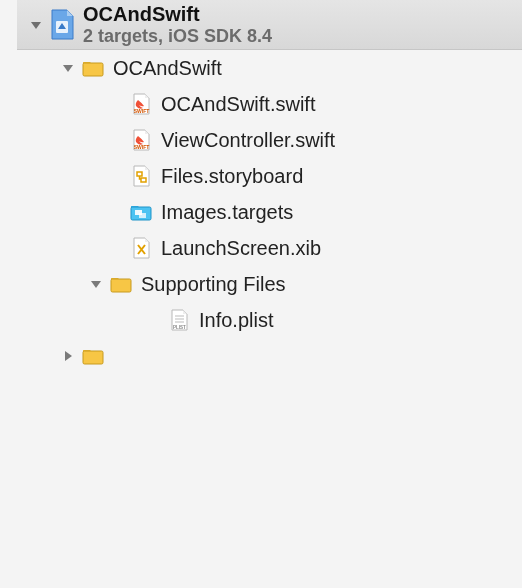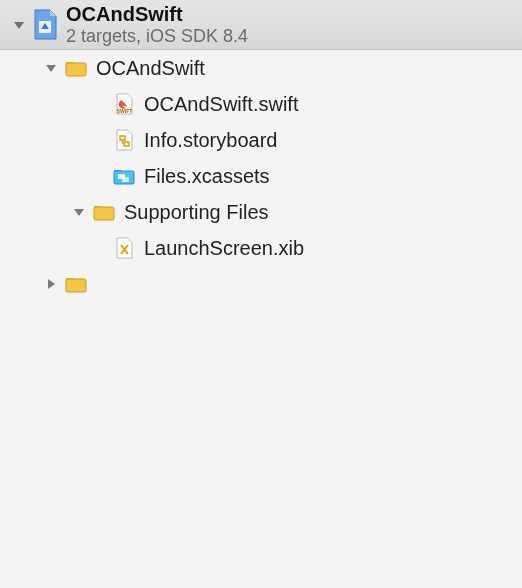--- a/index.html
+++ b/index.html
@@ -10,20 +10,21 @@
       background: #f4f4f4;
       color: #222;
     }
     .tree { user-select: none; }
     .row {
       display: flex;
       align-items: center;
       height: 36px;
       white-space: nowrap;
       padding-right: 8px;
+      margin-left: 17px;
     }
     .row.project {
       height: 50px;
       background: linear-gradient(#e5e5e5, #d8d8d8);
       border-bottom: 1px solid #c6c6c6;
     }
     .disclosure {
       width: 14px;
       height: 14px;
       display: inline-flex;
@@ -39,21 +40,21 @@
       height: 24px;
       margin-right: 8px;
       flex: 0 0 auto;
       display: inline-flex;
       align-items: center;
       justify-content: center;
     }
     .row.project .icon { width: 26px; height: 32px; }
     .label-stack { display: flex; flex-direction: column; line-height: 1.1; }
     .label-title { font-weight: 700; font-size: 20px; color: #111; }
-    .label-sub { font-size: 18px; color: #6b6b6b; font-weight: 400; margin-top: 2px; }
+    .label-sub { font-size: 18px; color: #6b6b6b; font-weight: 700; margin-top: 2px; }
     .row .label { font-size: 20px; color: #222; }
     .indent { display: inline-block; flex: 0 0 auto; }
     .i0 { width: 12px; }
     .i1 { width: 44px; }
     .i2 { width: 92px; }
     .i3 { width: 130px; }
     .folder-body { fill: #f7c645; stroke: #c79a1e; stroke-width: 1; }
     .folder-tab { fill: #e9b83a; }
     .xcassets-body { fill: #4cc3f2; stroke: #1e93c7; stroke-width: 1; }
     .xcassets-tab { fill: #3ab3e9; }
@@ -115,79 +116,107 @@
       <svg width="24" height="24" viewBox="0 0 24 24">
         <path class="doc-page" d="M5 2 H16 L20 6 V22 H5 Z"></path>
         <path d="M16 2 V6 H20 Z" fill="#eee"></path>
         <path class="swift-emblem" d="M9 8 q4 3 6 6 q-2 1 -5 -1 q2 3 4 3 q-4 2 -7 -2 q-1 -3 2 -6 z"></path>
         <text class="swift-text" x="12.5" y="21" text-anchor="middle">SWIFT</text>
       </svg>
     </span>
     <span class="label">OCAndSwift.swift</span>
   </div>
 
+  <div class="row">
+    <span class="indent i2"></span>
+    <span class="disclosure hidden"></span>
+    <span class="icon">
+      <svg width="24" height="24" viewBox="0 0 24 24">
+        <path class="doc-page" d="M5 2 H16 L20 6 V22 H5 Z"></path>
+        <path d="M16 2 V6 H20 Z" fill="#eee"></path>
+        <path class="swift-emblem" d="M9 8 q4 3 6 6 q-2 1 -5 -1 q2 3 4 3 q-4 2 -7 -2 q-1 -3 2 -6 z"></path>
+        <text class="swift-text" x="12.5" y="21" text-anchor="middle">SWIFT</text>
+      </svg>
+    </span>
+    <span class="label">ViewController.swift</span>
+  </div>
 
   <div class="row">
     <span class="indent i2"></span>
     <span class="disclosure hidden"></span>
     <span class="icon">
       <svg width="24" height="24" viewBox="0 0 24 24">
         <path class="doc-page" d="M5 2 H16 L20 6 V22 H5 Z"></path>
         <path d="M16 2 V6 H20 Z" fill="#eee"></path>
         <rect class="sb-rect" x="8" y="8" width="5" height="4"></rect>
         <rect class="sb-rect" x="12" y="14" width="5" height="4"></rect>
         <path class="sb-arrow" d="M10.5 12 v3 h1.5"></path>
       </svg>
     </span>
-    <span class="label">Info.storyboard</span>
+    <span class="label">Files.storyboard</span>
   </div>
 
   <div class="row">
     <span class="indent i2"></span>
     <span class="disclosure hidden"></span>
     <span class="icon">
       <svg width="24" height="24" viewBox="0 0 24 24">
         <path class="xcassets-tab" d="M2 6 h7 l2 2 h-9 z"></path>
         <rect class="xcassets-body" x="2" y="7" width="20" height="13" rx="1.5"></rect>
         <rect x="6" y="10" width="7" height="5" fill="#fff" opacity="0.9"></rect>
         <rect x="10" y="13" width="7" height="5" fill="#fff" opacity="0.75"></rect>
       </svg>
     </span>
-    <span class="label">Files.xcassets</span>
+    <span class="label">Images.targets</span>
+  </div>
+
+  <div class="row">
+    <span class="indent i2"></span>
+    <span class="disclosure hidden"></span>
+    <span class="icon">
+      <svg width="24" height="24" viewBox="0 0 24 24">
+        <path class="doc-page" d="M5 2 H16 L20 6 V22 H5 Z"></path>
+        <path d="M16 2 V6 H20 Z" fill="#eee"></path>
+        <path class="xib-mark" d="M9 9 L16 18 M16 9 L9 18"></path>
+      </svg>
+    </span>
+    <span class="label">LaunchScreen.xib</span>
   </div>
 
   <div class="row">
     <span class="indent i2"></span>
     <span class="disclosure" style="margin-left:-20px;">
       <svg width="12" height="12" viewBox="0 0 12 12">
           <polygon points="1,3 11,3 6,10" fill="#7a7a7a"></polygon>
         </svg>
     </span>
     <span class="icon">
       <svg width="24" height="24" viewBox="0 0 24 24">
         <path class="folder-tab" d="M2 6 h7 l2 2 h-9 z"></path>
         <rect class="folder-body" x="2" y="7" width="20" height="13" rx="1.5"></rect>
       </svg>
     </span>
     <span class="label">Supporting Files</span>
   </div>
 
   <div class="row">
-    <span class="indent i2"></span>
-    <span class="disclosure hidden"></span>
-    <span class="icon">
-      <svg width="24" height="24" viewBox="0 0 24 24">
-        <path class="doc-page" d="M5 2 H16 L20 6 V22 H5 Z"></path>
-        <path d="M16 2 V6 H20 Z" fill="#eee"></path>
-        <path class="xib-mark" d="M9 9 L16 18 M16 9 L9 18"></path>
-      </svg>
-    </span>
-    <span class="label">LaunchScreen.xib</span>
-  </div>
-
+    <span class="indent i3"></span>
+    <span class="disclosure hidden"></span>
+    <span class="icon">
+      <svg width="24" height="24" viewBox="0 0 24 24">
+        <path class="doc-page" d="M5 2 H16 L20 6 V22 H5 Z"></path>
+        <path d="M16 2 V6 H20 Z" fill="#eee"></path>
+        <line x1="8" y1="8" x2="17" y2="8" stroke="#bbb" stroke-width="1"></line>
+        <line x1="8" y1="11" x2="17" y2="11" stroke="#bbb" stroke-width="1"></line>
+        <line x1="8" y1="14" x2="17" y2="14" stroke="#bbb" stroke-width="1"></line>
+        <text class="plist-text" x="12.5" y="21" text-anchor="middle">PLIST</text>
+      </svg>
+    </span>
+    <span class="label">Info.plist</span>
+  </div>
 
   <div class="row">
     <span class="indent i1"></span>
     <span class="disclosure">
       <svg width="12" height="12" viewBox="0 0 12 12">
           <polygon points="3,1 10,6 3,11" fill="#7a7a7a"></polygon>
         </svg>
     </span>
     <span class="icon">
       <svg width="24" height="24" viewBox="0 0 24 24">

